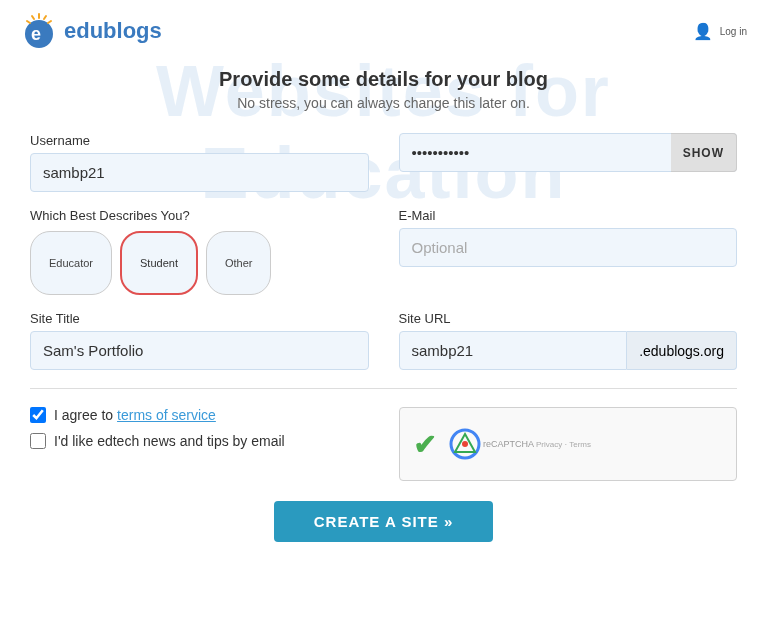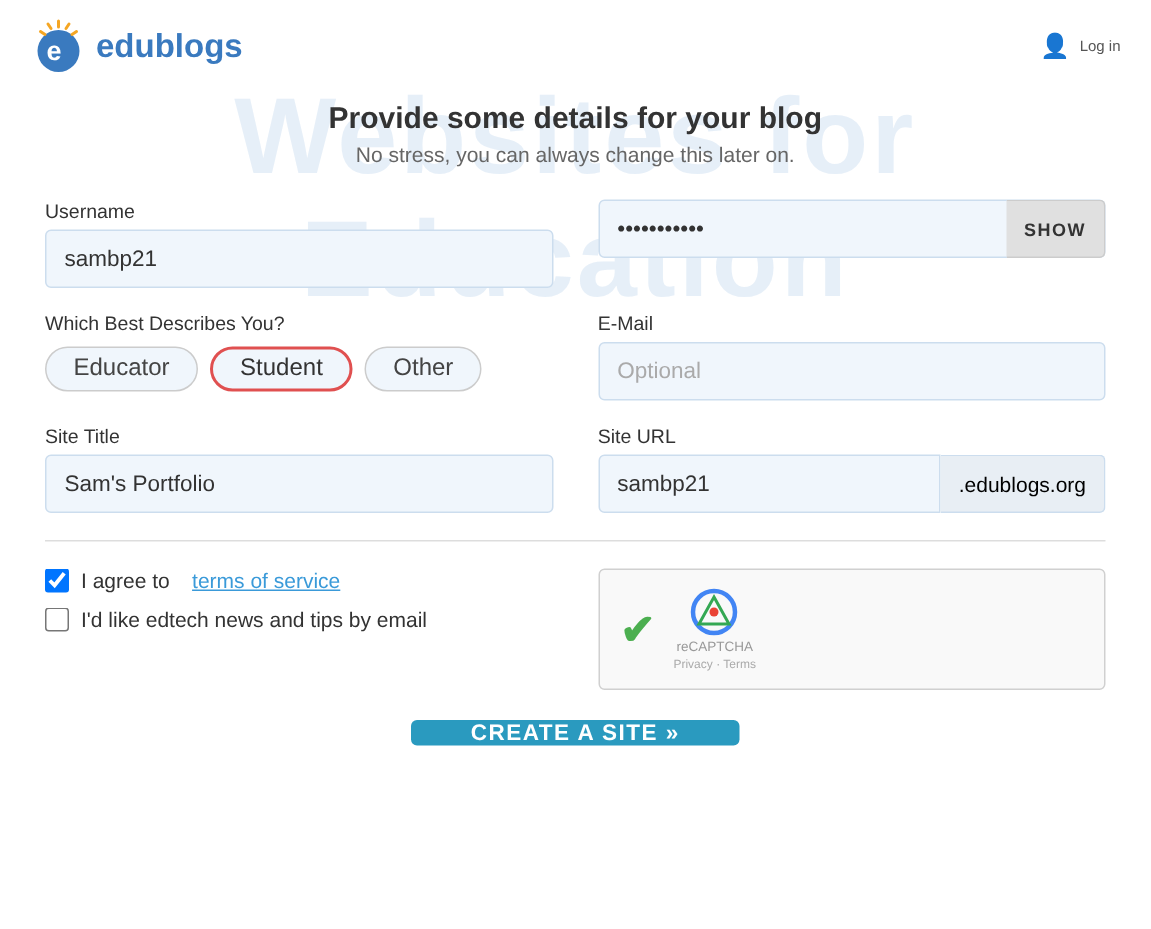--- a/index.html
+++ b/index.html
@@ -169,25 +169,25 @@
       display: flex;
       flex-direction: column;
       gap: 8px;
     }
     .describes-buttons {
       display: flex;
       gap: 8px;
       flex-wrap: wrap;
     }
     .describe-btn {
-      padding: 4px 18px;
+      padding: 24px 18px;
       border-radius: 20px;
       border: 1px solid #ccc;
       background: #f0f6fc;
-      font-size: 16px;
+      font-size: 11px;
       cursor: pointer;
       color: #444;
     }
     .describe-btn.active {
       background: #f0f6fc;
       border: 2px solid #e05050;
       color: #333;
       font-weight: normal;
     }
 
@@ -247,21 +247,20 @@
       color: #333;
     }
     .checkbox-row input[type="checkbox"] {
       width: 16px;
       height: 16px;
       cursor: pointer;
     }
     .tos-link {
       color: #3a9ad9;
       text-decoration: underline;
-      margin-left: 11px;
     }
 
     
     .recaptcha-box {
       border: 1px solid #d0d0d0;
       border-radius: 4px;
       background: #f9f9f9;
       display: flex;
       align-items: center;
       padding: 12px 14px;
@@ -273,21 +272,20 @@
       font-size: 28px;
       font-weight: bold;
     }
     .recaptcha-label {
       font-size: 14px;
       color: #333;
       flex: 1;
     }
     .recaptcha-right {
       display: flex;
-      flex-direction: column;
       align-items: center;
       gap: 2px;
     }
     .recaptcha-text {
       font-size: 9px;
       color: #999;
       text-align: center;
     }
     .recaptcha-small {
       font-size: 8px;
@@ -298,21 +296,21 @@
     
     .submit-area {
       text-align: center;
       margin-top: 20px;
     }
     .submit-btn {
       background: #2a9abf;
       color: #fff;
       border: none;
       border-radius: 4px;
-      padding: 0 40px;
+      padding: 12px 40px;
       font-size: 15px;
       font-weight: bold;
       letter-spacing: 1px;
       cursor: pointer;
       text-transform: uppercase;
     }
   </style>
 </head>
 <body>
 

